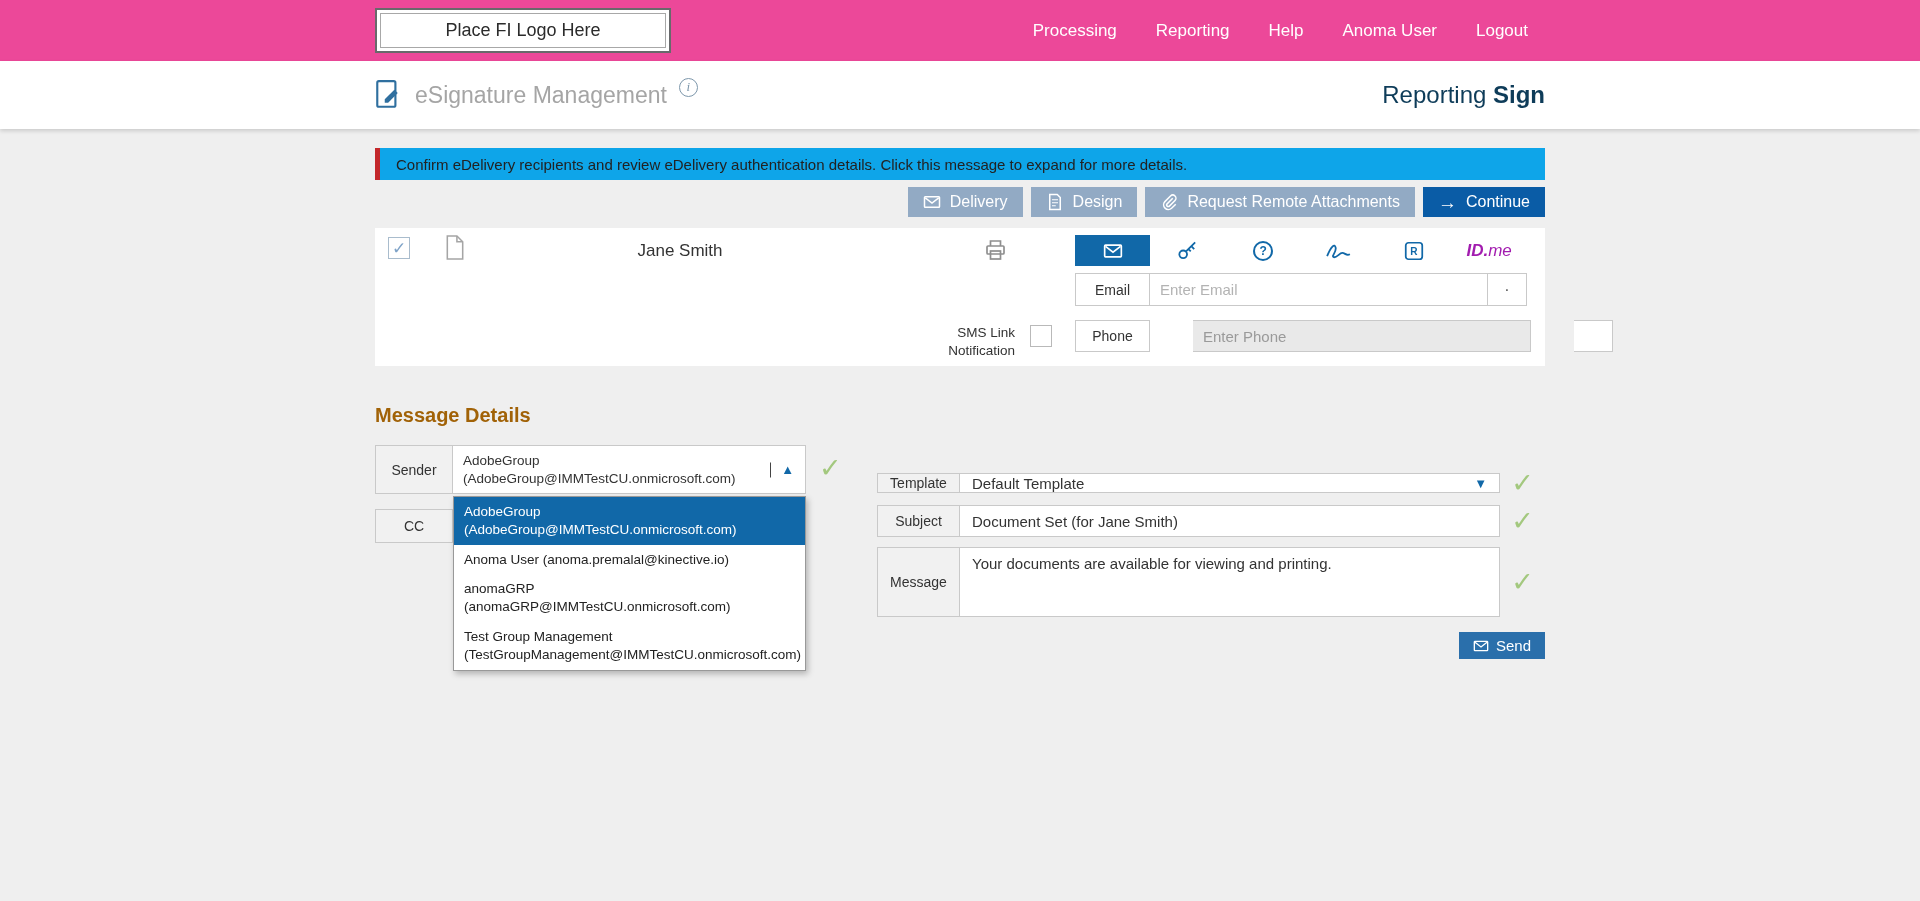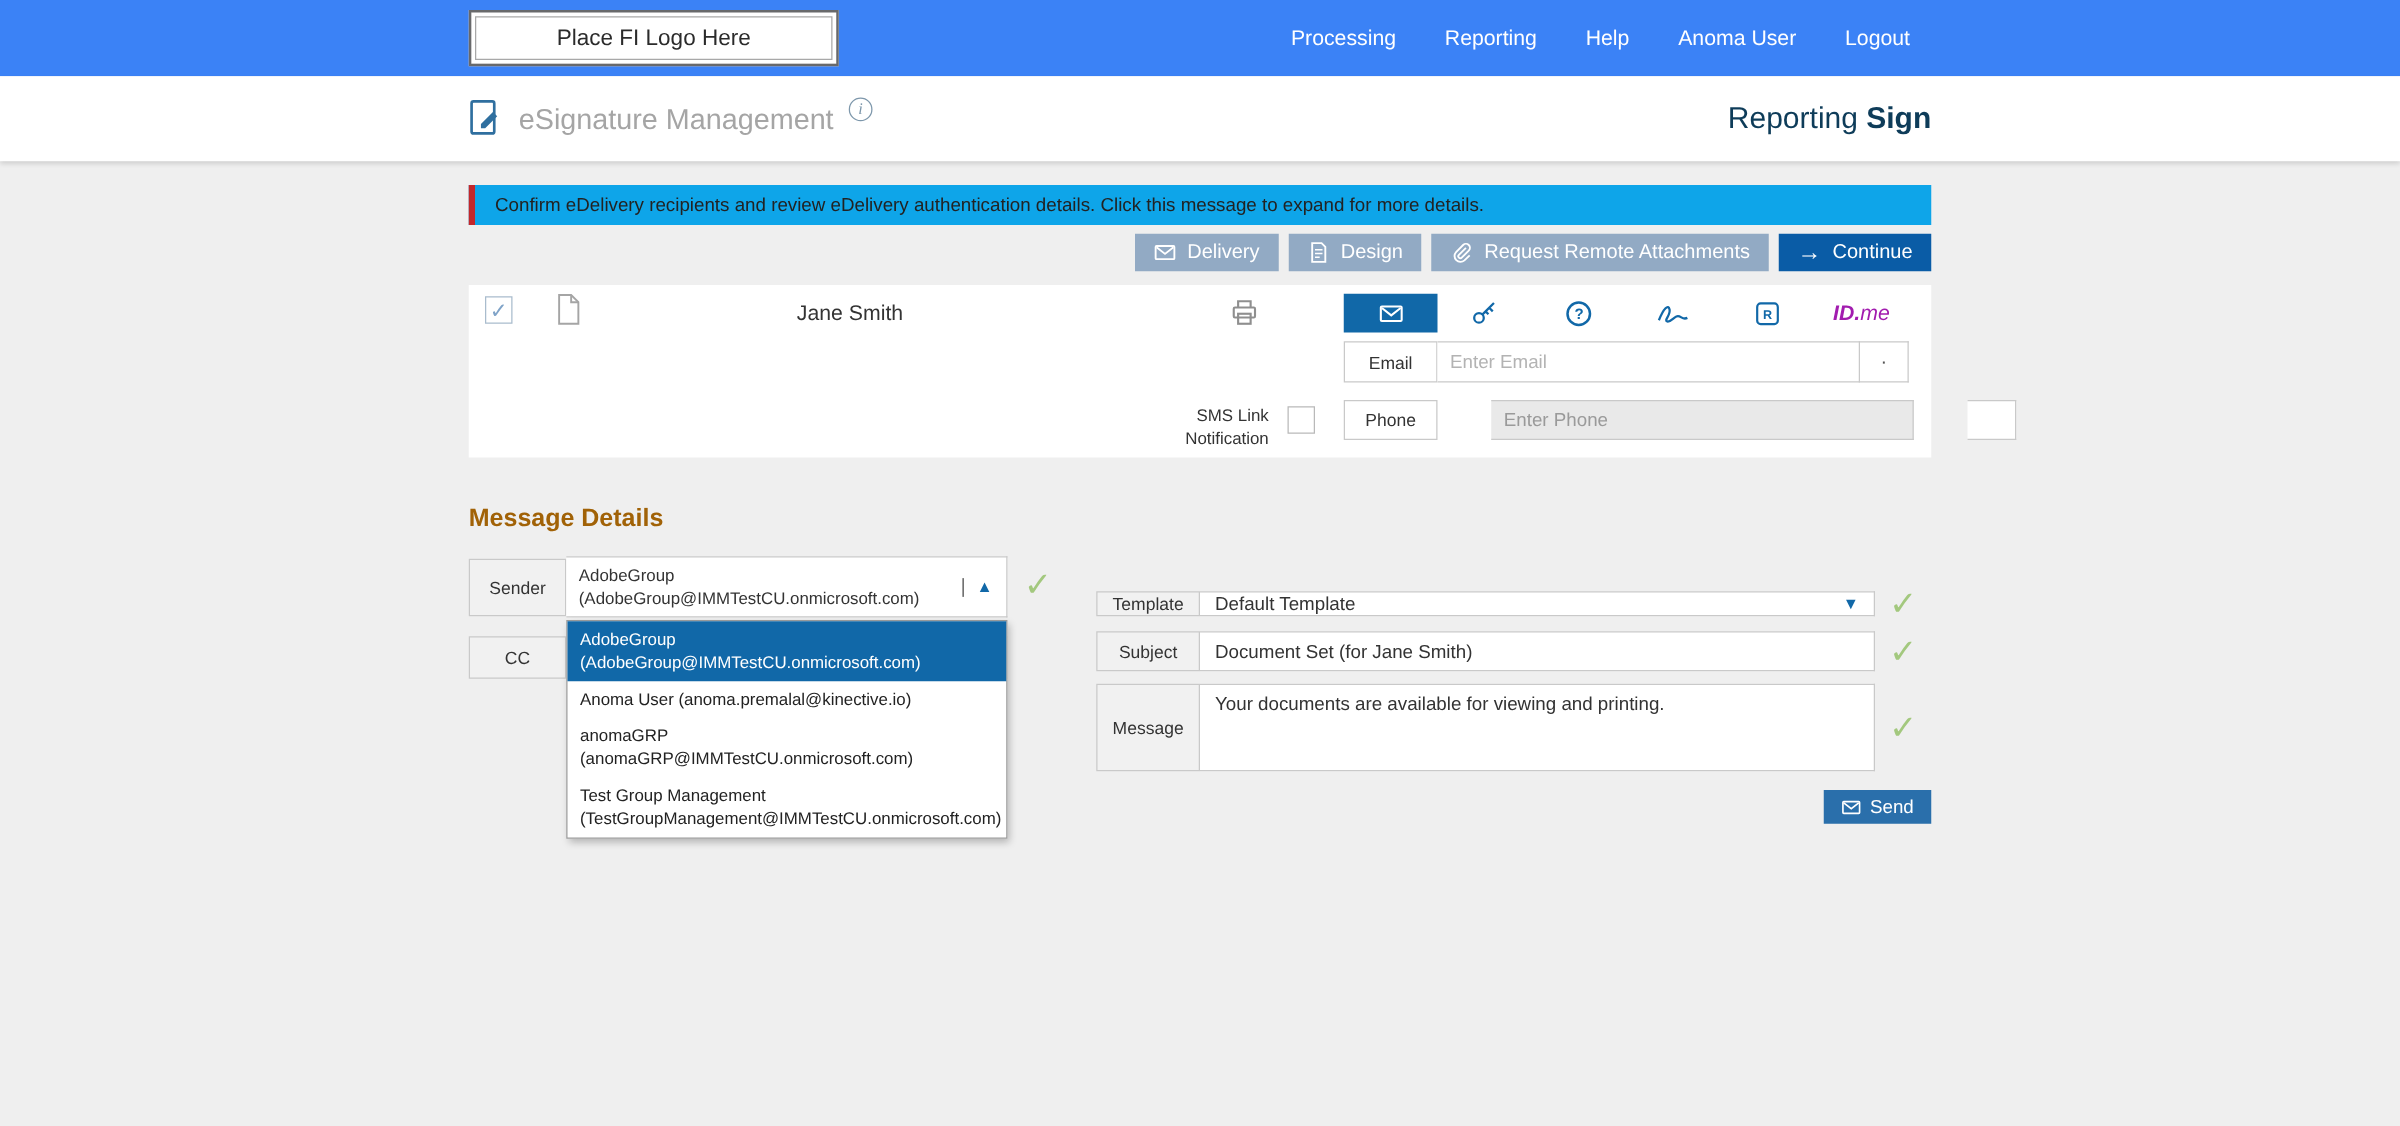--- a/index.html
+++ b/index.html
@@ -1,21 +1,21 @@
 <!DOCTYPE html>
 <html><head>
 <meta charset="utf-8">
 <style>
   * { margin:0; padding:0; box-sizing:border-box; }
   html,body { width:1920px; height:901px; }
   body { font-family:"Liberation Sans",sans-serif; background:#efefef; overflow:hidden; }
   .container { width:1170px; margin:0 auto; position:relative; }
 
   
-  .topbar { height:61px; background:#3b82f6; }
+  .topbar { height:61px; background:#ec4899; }
   .topbar-inner { display:flex; align-items:center; justify-content:space-between; height:100%; }
   .logo-box { width:296px; height:45px; background:#fff; border:2px solid #68696b;
               box-shadow: inset 0 0 0 3px #fff, inset 0 0 0 4px #a8a8a8;
               display:flex; align-items:center; justify-content:center; }
   .logo-box span { font-size:18px; color:#2b2b2b; }
   .topnav { display:flex; gap:39px; margin-right:17px; }
   .topnav a { color:#fff; font-size:17px; text-decoration:none; cursor:pointer; }
 
   
   .header { height:68px; background:#fff; box-shadow:0 2px 4px rgba(0,0,0,.15); position:relative; z-index:5; }
@@ -73,21 +73,21 @@
   .field-menu { width:39px; border:1px solid #c9c9c9; border-left:none; display:flex; align-items:center;
                 justify-content:center; color:#555; background:#fff; cursor:pointer; font-size:16px; }
   .sms-label { position:absolute; left:488px; top:96px; width:152px; text-align:right; font-size:13.5px;
                color:#333; line-height:1.35; }
   .cb-sms { left:655px; top:97px; border:1px solid #b9b9b9; }
 
   
   .md-heading { margin-top:38px; font-size:20px; font-weight:700; color:#a16207; }
   .form-area { position:relative; margin-top:18px; height:270px; }
 
-  .sender-row { position:absolute; left:0; top:0; width:431px; display:flex;align-items:center; }
+  .sender-row { position:absolute; left:0; top:0; width:431px; display:flex; }
   .flabel { background:#f1f1f1; border:1px solid #c9c9c9; display:flex; align-items:center;
             justify-content:center; font-size:14px; color:#333; }
   .sender-row .flabel { width:78px; min-height:46px; }
   .sender-value { flex:1; background:#fff; border:1px solid #c9c9c9; border-left:none;
                   padding:6px 44px 6px 10px; font-size:13.5px; color:#333; line-height:1.3;
                   position:relative; cursor:pointer; }
   .caret-up { position:absolute; right:11px; top:50%; transform:translateY(-50%); color:#1168a8; font-size:13px; }
   .text-cursor { position:absolute; right:34px; top:50%; transform:translateY(-50%); width:1px; height:15px; background:#444; }
   .check { color:#a3c87e; font-size:27px; line-height:1; font-weight:400; }
   .sender-check { position:absolute; left:444px; top:10px; }

